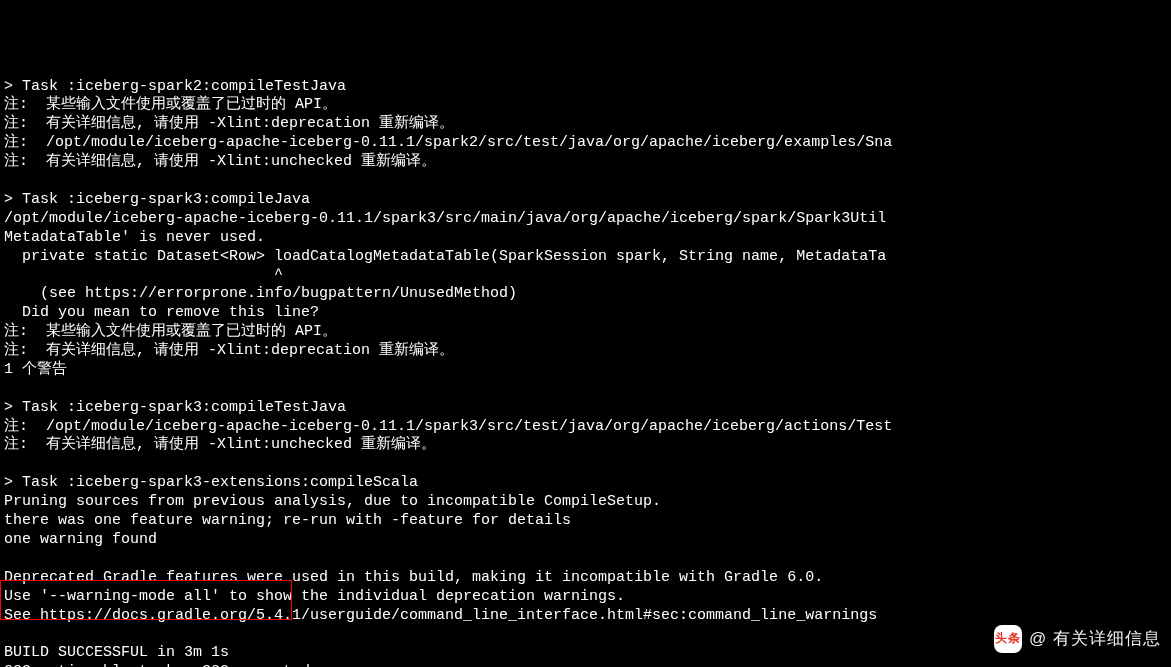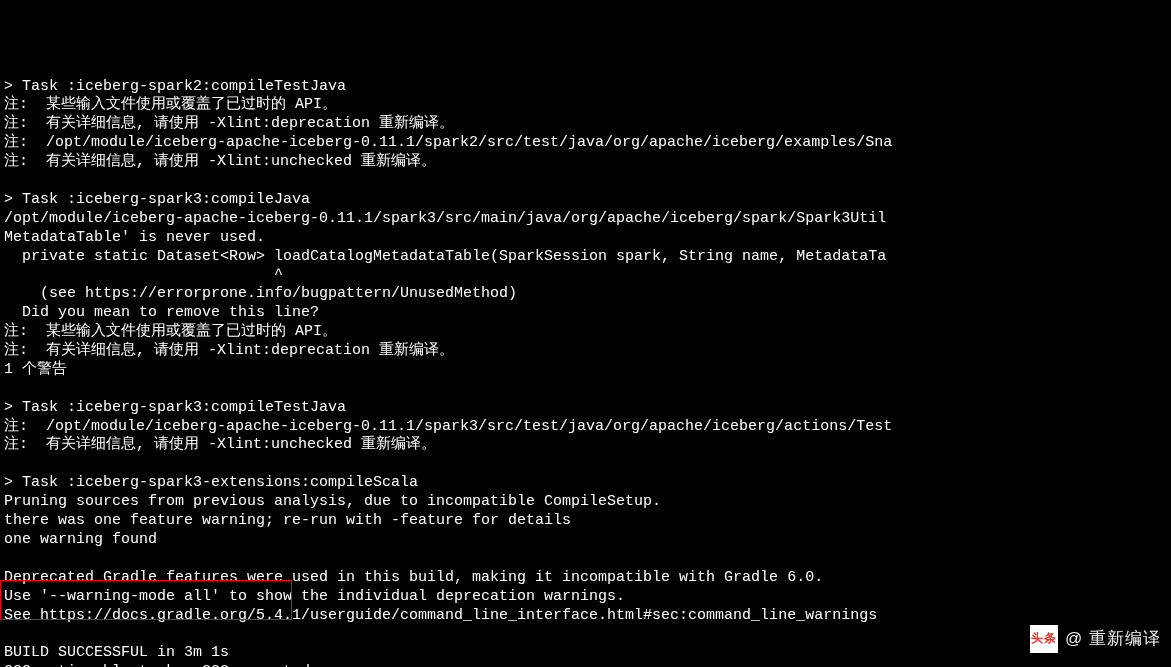--- a/index.html
+++ b/index.html
@@ -43,21 +43,21 @@
       align-items: center;
       color: #f0f0f0;
       font-family: sans-serif;
       font-size: 17px;
       letter-spacing: 1px;
     }
     .watermark-icon {
       width: 28px;
       height: 28px;
       background: #ffffff;
-      border-radius: 0;
+      border-radius: 8px;
       margin-right: 7px;
       display: flex;
       align-items: center;
       justify-content: center;
       color: #e8362c;
       font-weight: bold;
       font-size: 12px;
       font-family: sans-serif;
     }
   </style>
@@ -65,17 +65,17 @@
 <body>
 
 
 
 <div class="terminal"><div class="line bold">&gt; Task :iceberg-spark2:compileTestJava</div><div class="line">注:  某些输入文件使用或覆盖了已过时的 API。</div><div class="line">注:  有关详细信息, 请使用 -Xlint:deprecation 重新编译。</div><div class="line">注:  /opt/module/iceberg-apache-iceberg-0.11.1/spark2/src/test/java/org/apache/iceberg/examples/Sna</div><div class="line">注:  有关详细信息, 请使用 -Xlint:unchecked 重新编译。</div><div class="line">&nbsp;</div><div class="line bold">&gt; Task :iceberg-spark3:compileJava</div><div class="line">/opt/module/iceberg-apache-iceberg-0.11.1/spark3/src/main/java/org/apache/iceberg/spark/Spark3Util</div><div class="line">MetadataTable' is never used.</div><div class="line">  private static Dataset&lt;Row&gt; loadCatalogMetadataTable(SparkSession spark, String name, MetadataTa</div><div class="line">                              ^</div><div class="line">    (see https://errorprone.info/bugpattern/UnusedMethod)</div><div class="line">  Did you mean to remove this line?</div><div class="line">注:  某些输入文件使用或覆盖了已过时的 API。</div><div class="line">注:  有关详细信息, 请使用 -Xlint:deprecation 重新编译。</div><div class="line">1 个警告</div><div class="line">&nbsp;</div><div class="line bold">&gt; Task :iceberg-spark3:compileTestJava</div><div class="line">注:  /opt/module/iceberg-apache-iceberg-0.11.1/spark3/src/test/java/org/apache/iceberg/actions/Test</div><div class="line">注:  有关详细信息, 请使用 -Xlint:unchecked 重新编译。</div><div class="line">&nbsp;</div><div class="line bold">&gt; Task :iceberg-spark3-extensions:compileScala</div><div class="line">Pruning sources from previous analysis, due to incompatible CompileSetup.</div><div class="line">there was one feature warning; re-run with -feature for details</div><div class="line">one warning found</div><div class="line">&nbsp;</div><div class="line">Deprecated Gradle features were used in this build, making it incompatible with Gradle 6.0.</div><div class="line">Use '--warning-mode all' to show the individual deprecation warnings.</div><div class="line">See https://docs.gradle.org/5.4.1/userguide/command_line_interface.html#sec:command_line_warnings</div><div class="line">&nbsp;</div><div class="line bold">BUILD SUCCESSFUL in 3m 1s</div><div class="line">222 actionable tasks: 222 executed</div></div>
 
 <div class="highlight-box" style="top: 580px; left: 0px; width: 292px; height: 40px;"></div>
 
 <div class="watermark">
   <div class="watermark-icon">头条</div>
-  <span>@ 重新编译</span>
+  <span>@ 有关详细信息</span>
 </div>
 
 
 
 
 </body></html>

